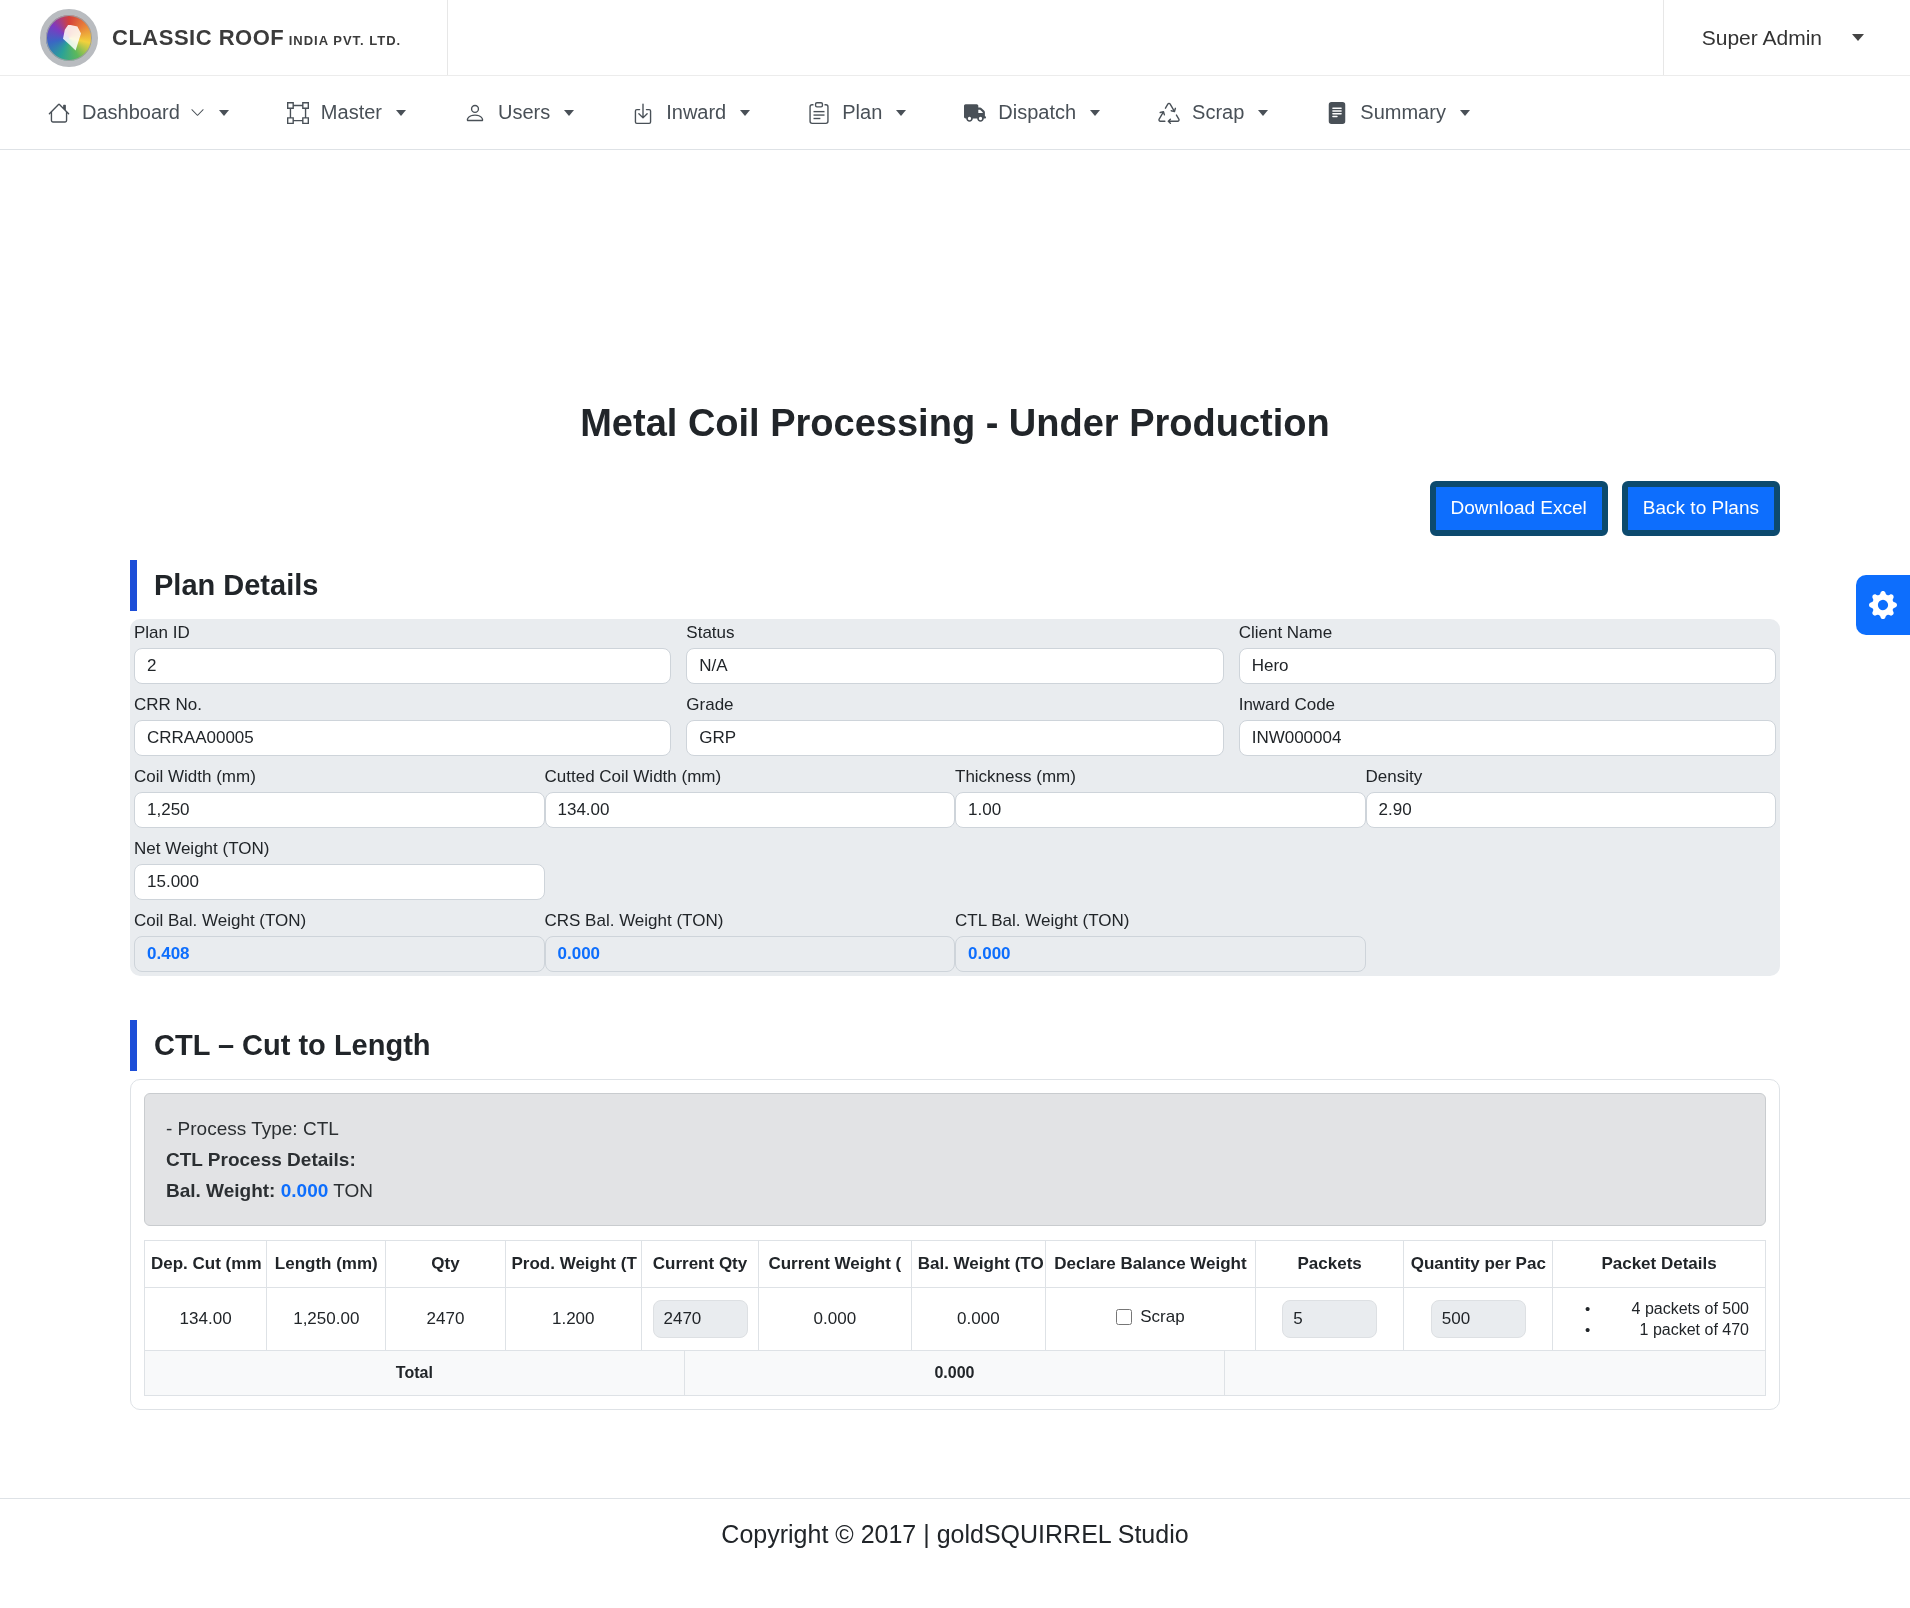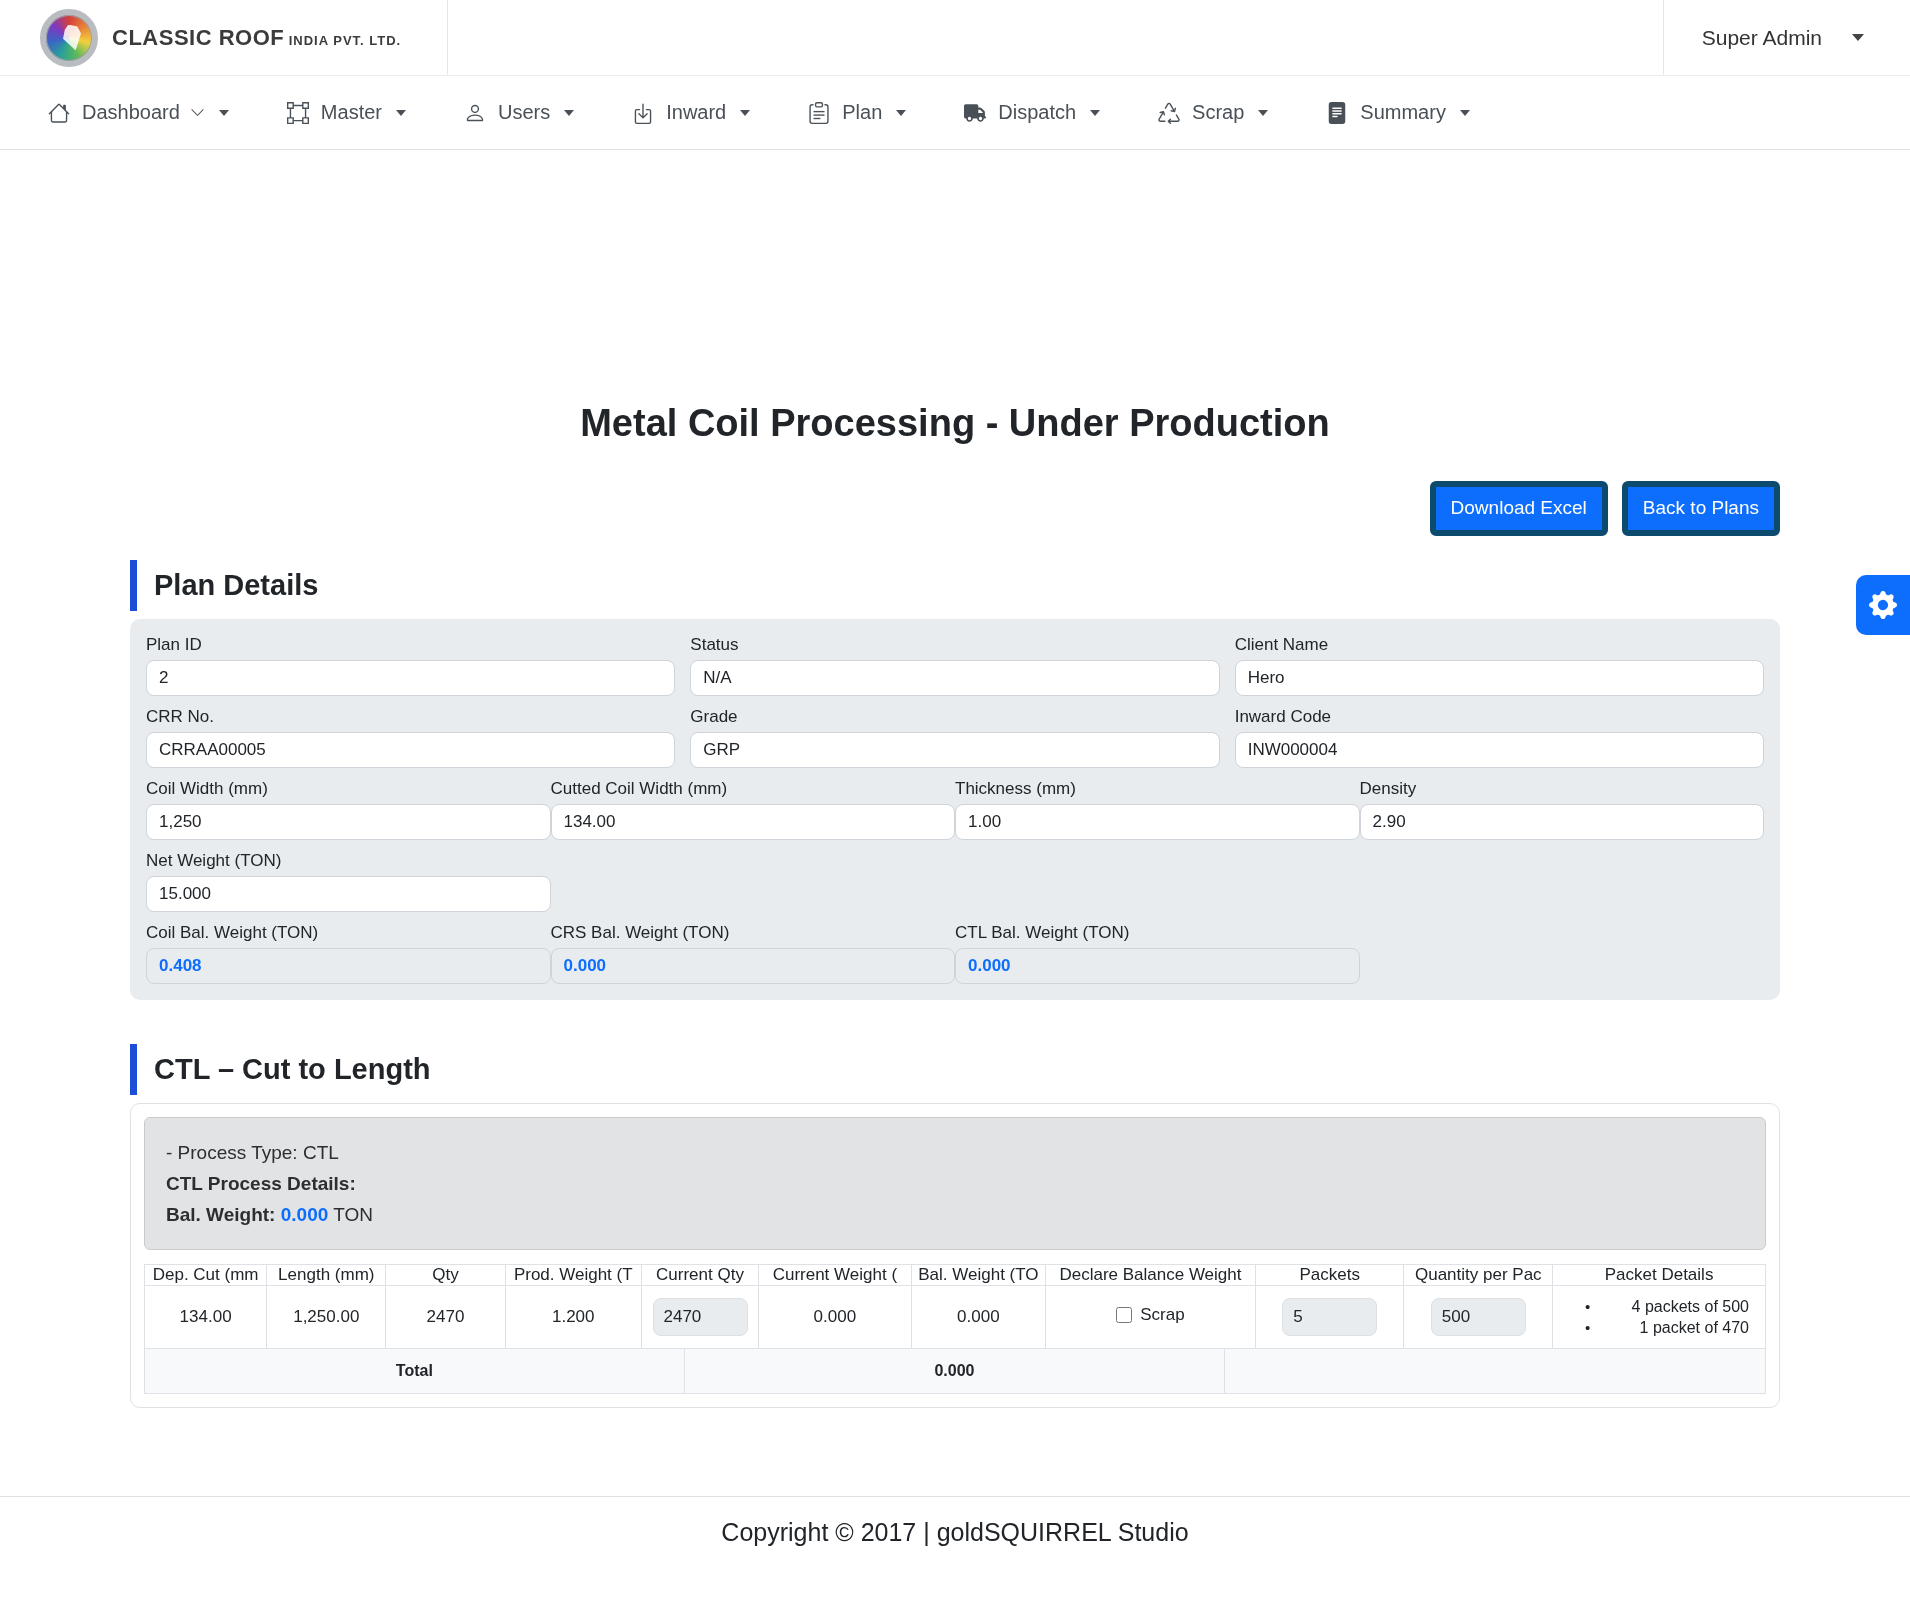--- a/index.html
+++ b/index.html
@@ -33,38 +33,38 @@
   .page-title { text-align:center; font-size:38px; font-weight:700; color:#212529; margin-top:252px; }
   .actions { display:flex; justify-content:flex-end; gap:14px; margin-top:36px; }
   .btn { background:#0d6efd; border:6px solid #0c4a6e; color:#fff; font-size:19px; font-family:"Liberation Sans",sans-serif;
          padding:10px 15px; border-radius:6px; cursor:pointer; line-height:1.2; }
 
   .section-heading { border-left:7px solid #1d4ed8; padding:9px 0 9px 17px; font-size:29px; font-weight:700; color:#212529; }
   .mt-section1 { margin-top:24px; }
   .mt-section2 { margin-top:44px; }
 
   
-  .panel { background:#e9ecef; border-radius:10px; padding:16px; margin-top:8px; display:flex; flex-direction:column; gap:11px; }
+  .panel { background:#e9ecef; border-radius:10px; padding:4px; margin-top:8px; display:flex; flex-direction:column; gap:11px; }
   .grid3 { display:grid; grid-template-columns:repeat(3,1fr); gap:15px; }
   .grid4 { display:grid; grid-template-columns:repeat(4,1fr); gap:0; }
   .field label { display:block; font-size:17px; color:#212529; margin-bottom:5px; }
   .field input[type=text] { width:100%; height:36px; background:#fff; border:1px solid #ced4da; border-radius:8px;
         padding:0 12px; font-size:17px; color:#212529; font-family:"Liberation Sans",sans-serif; }
   .field input.muted { background:#e9ecef; color:#0d6efd; font-weight:700; }
 
   
   .card { border:1px solid #dee2e6; border-radius:10px; background:#fff; padding:13px; margin-top:8px; }
   .info-box { background:#e2e3e5; border:1px solid #c9cccf; border-radius:6px; padding:19px 21px; font-size:19px; color:#2b2f32; }
   .info-box .line { line-height:31px; }
   .bold { font-weight:700; }
   .blue { color:#0d6efd; font-weight:700; }
 
   table.ctl { width:100%; border-collapse:collapse; table-layout:fixed; margin-top:14px; }
   table.ctl th, table.ctl td { border:1px solid #dee2e6; text-align:center; vertical-align:middle; }
-  table.ctl th { font-size:17px; font-weight:400; padding:0 6px; white-space:nowrap; overflow:hidden; }
+  table.ctl th { font-size:17px; font-weight:700; padding:13px 6px; white-space:nowrap; overflow:hidden; }
   table.ctl td { font-size:17px; padding:10px 6px; height:58px; }
   .cell-input { width:95px; height:38px; background:#e9ecef; border:1px solid #dde0e3; border-radius:8px;
         padding:0 10px; font-size:17px; color:#212529; font-family:"Liberation Sans",sans-serif; }
   .scrap-wrap { display:inline-flex; align-items:center; gap:8px; font-size:17px; color:#212529; }
   .scrap-wrap input { width:16px; height:16px; }
   .pd-line { display:flex; align-items:center; padding:0 10px 0 26px; line-height:21px; }
   .pd-bullet { width:14px; font-size:15px; text-align:left; }
   .pd-text { flex:1; text-align:right; font-size:16px; }
 
   .total-row { display:grid; grid-template-columns:1fr 1fr 1fr; margin-top:-1px; }

